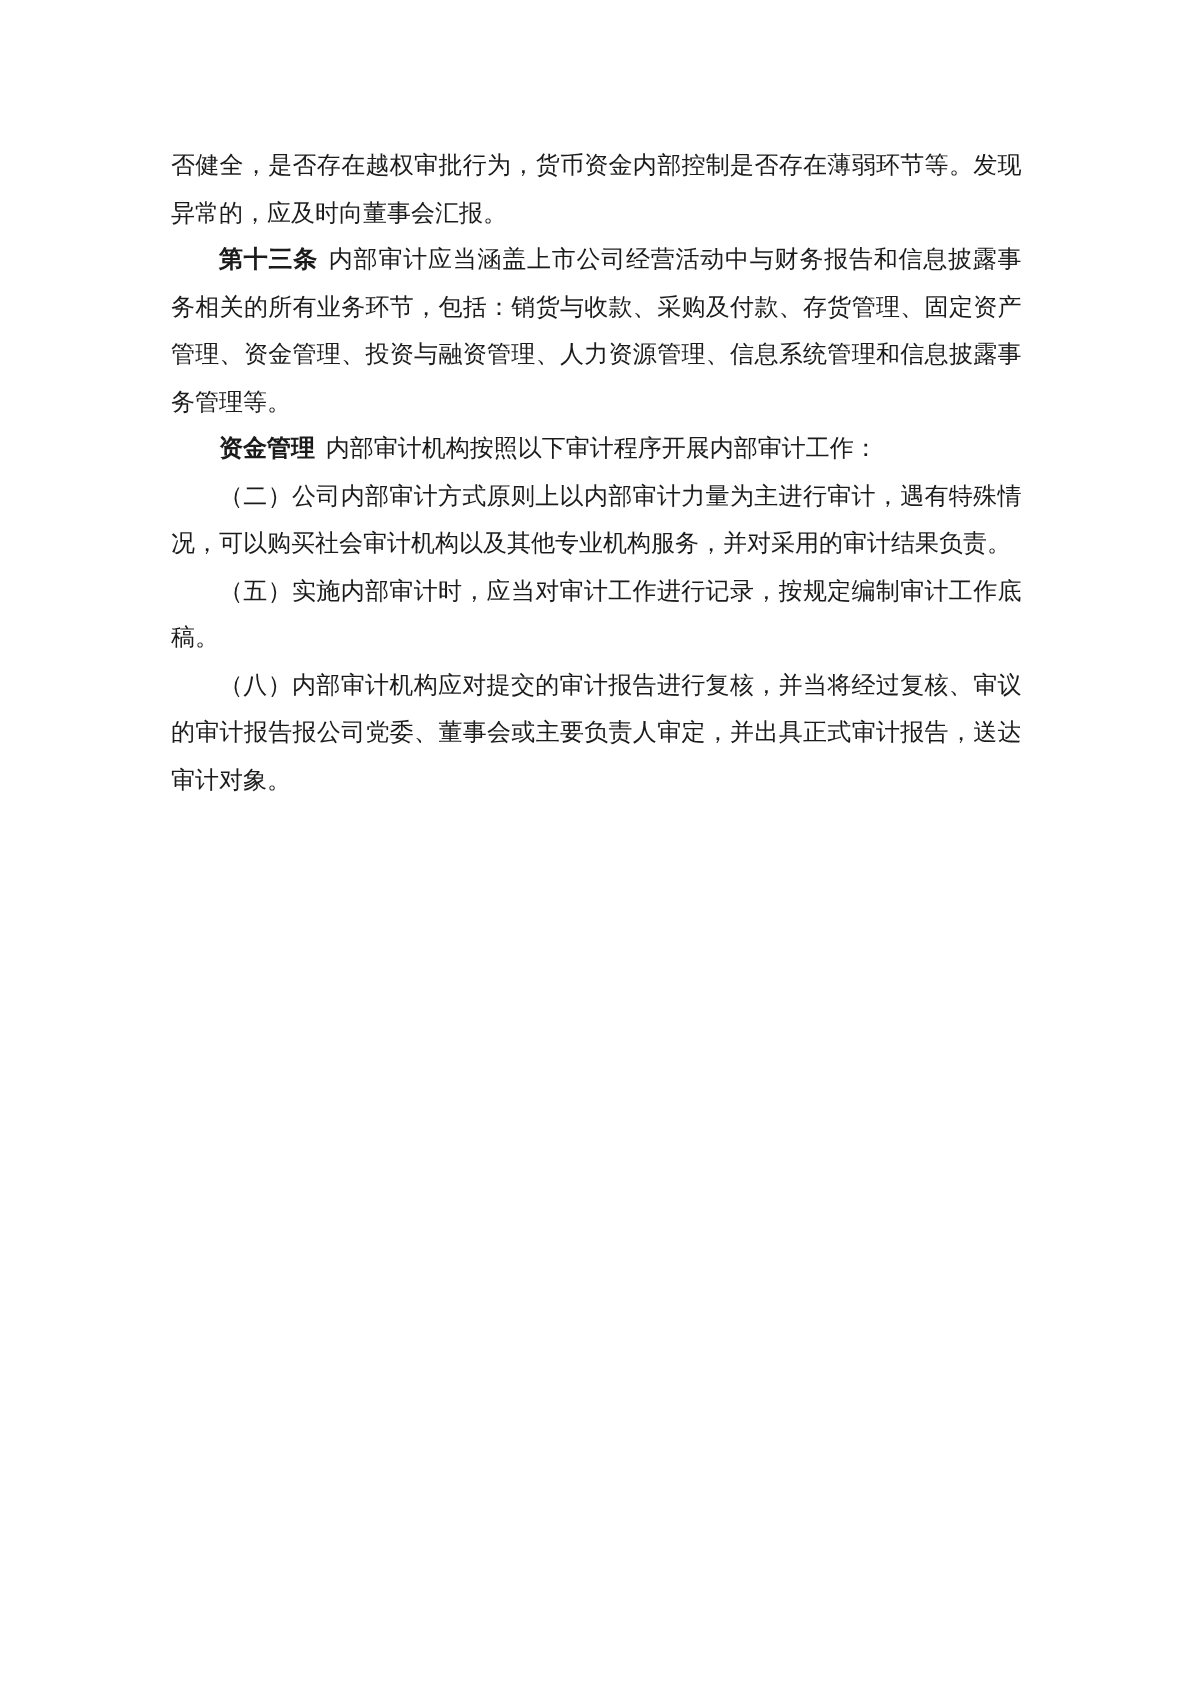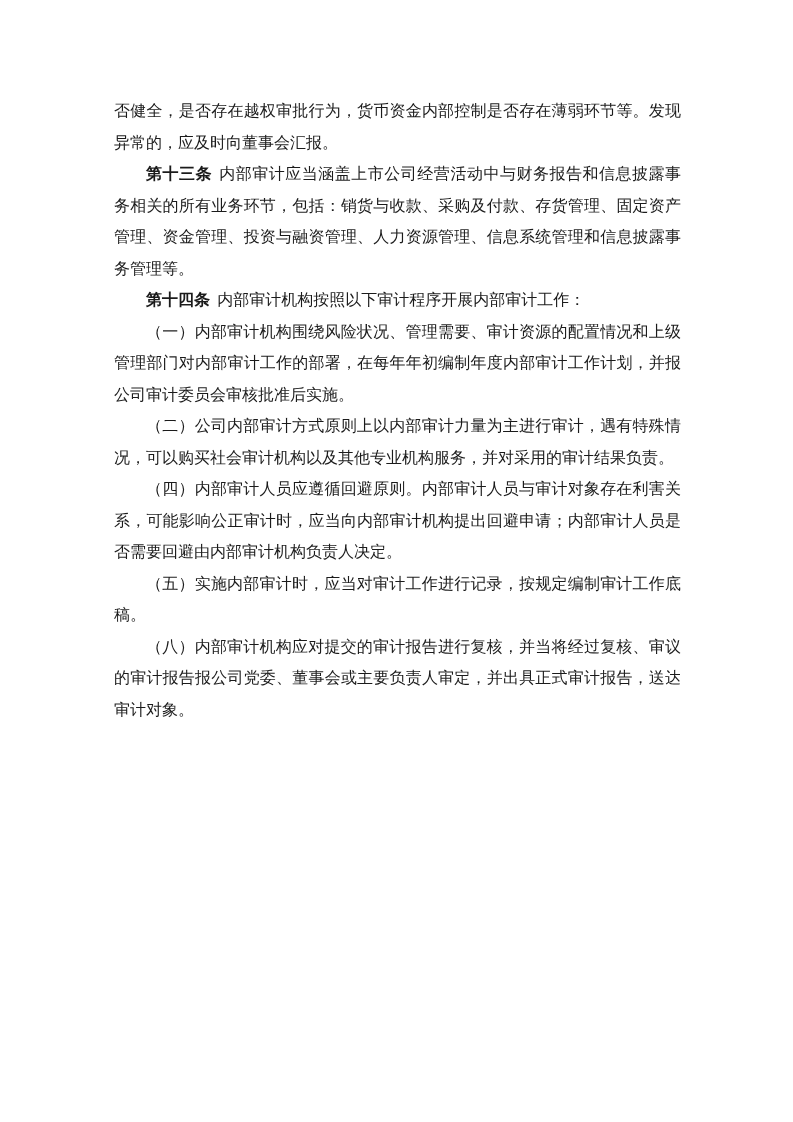--- a/index.html
+++ b/index.html
@@ -35,27 +35,25 @@
 </style>
 </head>
 <body>
 
 <div class="page">
   <p class="para">否健全，是否存在越权审批行为，货币资金内部控制是否存在薄弱环节等。发现异常的，应及时向董事会汇报。</p>
 
   <p class="para indent"><b class="article-label">第十三条</b><span>内部审计应当涵盖上市公司经营活动中与财务报告和信息披露事务相关的所有业务环节，包括：销货与收款、采购及付款、存货管理、固定资产管理、资金管理、投资与融资管理、人力资源管理、信息系统管理和信息披露事务管理等。</span></p>
 
 
-  <p class="para indent"><b class="article-label">第十四条</b><span>内部审计机构按照以下审计程序开展内部审计工作：</span></p>
+  <p class="para indent"><b class="article-label">资金管理</b><span>内部审计机构按照以下审计程序开展内部审计工作：</span></p>
 
-  <p class="para indent">（一）内部审计机构围绕风险状况、管理需要、审计资源的配置情况和上级管理部门对内部审计工作的部署，在每年年初编制年度内部审计工作计划，并报公司审计委员会审核批准后实施。</p>
 
   <p class="para indent">（二）公司内部审计方式原则上以内部审计力量为主进行审计，遇有特殊情况，可以购买社会审计机构以及其他专业机构服务，并对采用的审计结果负责。</p>
 
 
-  <p class="para indent">（四）内部审计人员应遵循回避原则。内部审计人员与审计对象存在利害关系，可能影响公正审计时，应当向内部审计机构提出回避申请；内部审计人员是否需要回避由内部审计机构负责人决定。</p>
 
   <p class="para indent">（五）实施内部审计时，应当对审计工作进行记录，按规定编制审计工作底稿。</p>
 
 
 
   <p class="para indent">（八）内部审计机构应对提交的审计报告进行复核，并当将经过复核、审议的审计报告报公司党委、董事会或主要负责人审定，并出具正式审计报告，送达审计对象。</p>
 </div>
 
 </body></html>

